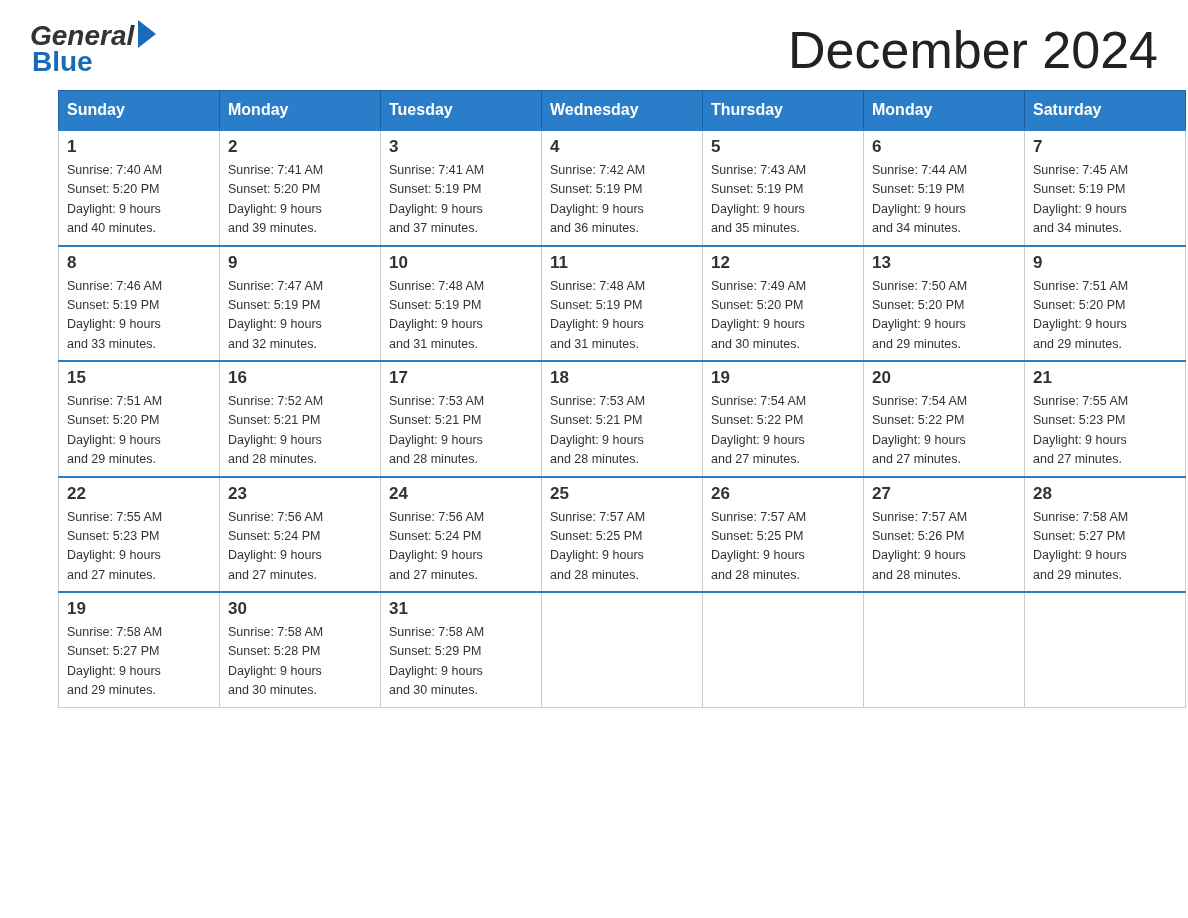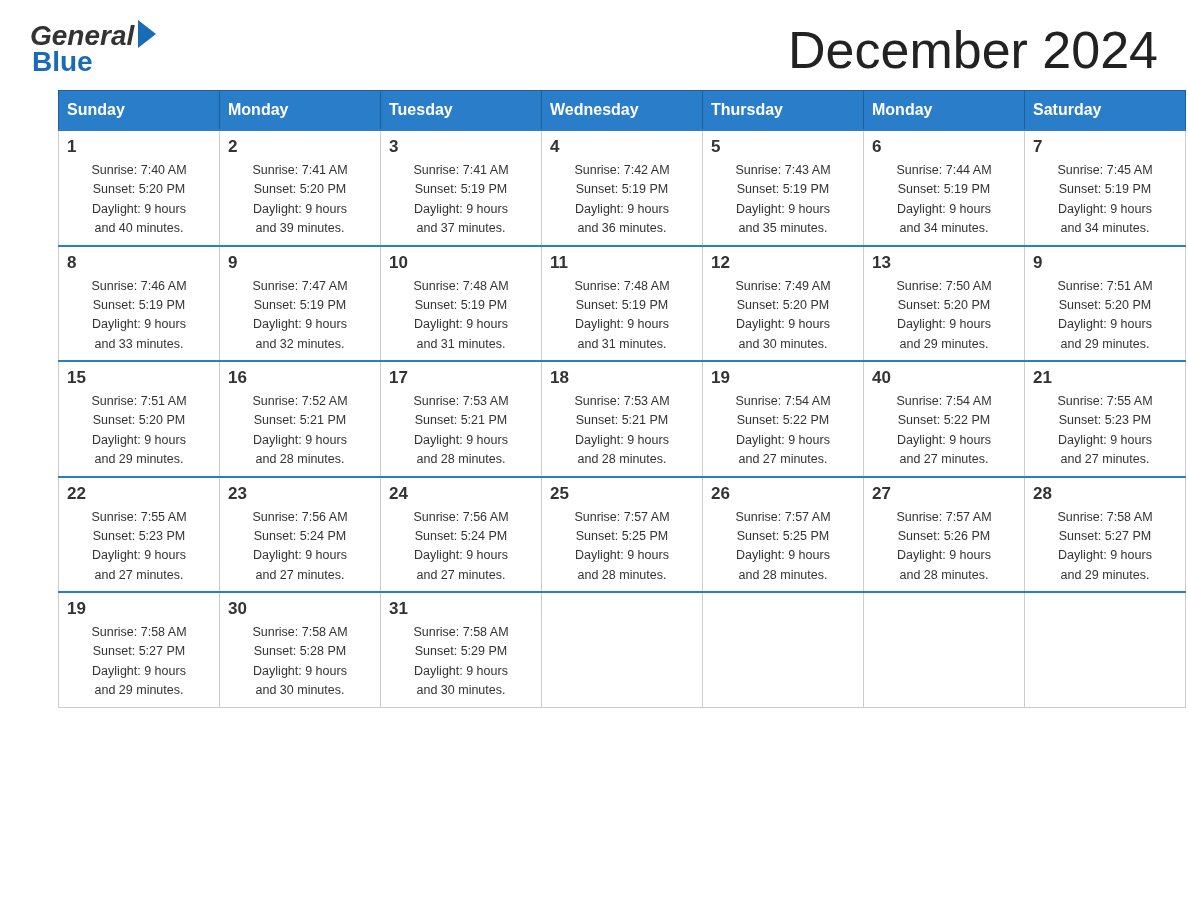--- a/index.html
+++ b/index.html
@@ -89,21 +89,20 @@
     }
     .day-number {
       font-size: 17px;
       font-weight: bold;
       margin-bottom: 4px;
     }
     .day-info {
       font-size: 12.5px;
       line-height: 1.55;
       color: #333;
-      text-align: center;
     }
     td.empty {
       background: #fff;
     }
   </style>
 </head>
 <body>
 
 <div class="header">
   <div class="logo">
@@ -301,21 +300,21 @@
         <td>
         <div class="day-number">19</div>
         <div class="day-info">
           Sunrise: 7:54 AM<br>
           Sunset: 5:22 PM<br>
           Daylight: 9 hours<br>
           and 27 minutes.
         </div>
       </td>
         <td>
-        <div class="day-number">40</div>
+        <div class="day-number">20</div>
         <div class="day-info">
           Sunrise: 7:54 AM<br>
           Sunset: 5:22 PM<br>
           Daylight: 9 hours<br>
           and 27 minutes.
         </div>
       </td>
         <td>
         <div class="day-number">21</div>
         <div class="day-info">

